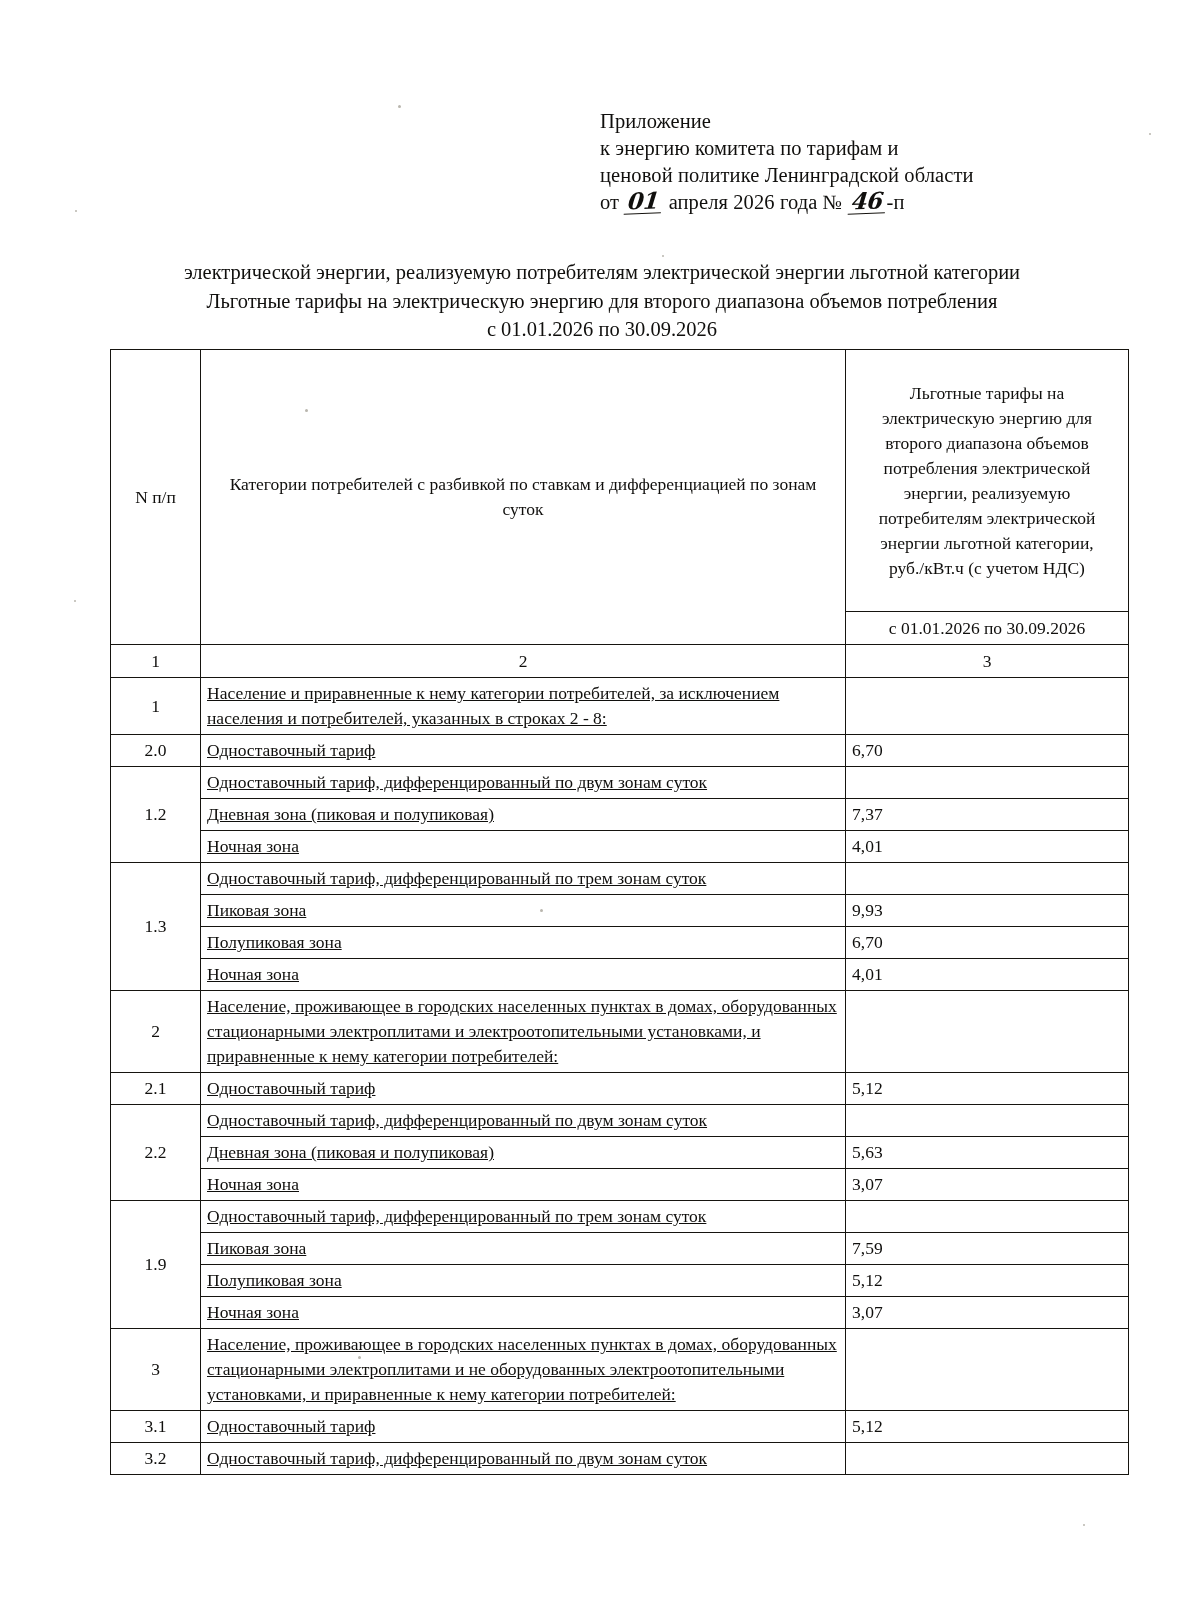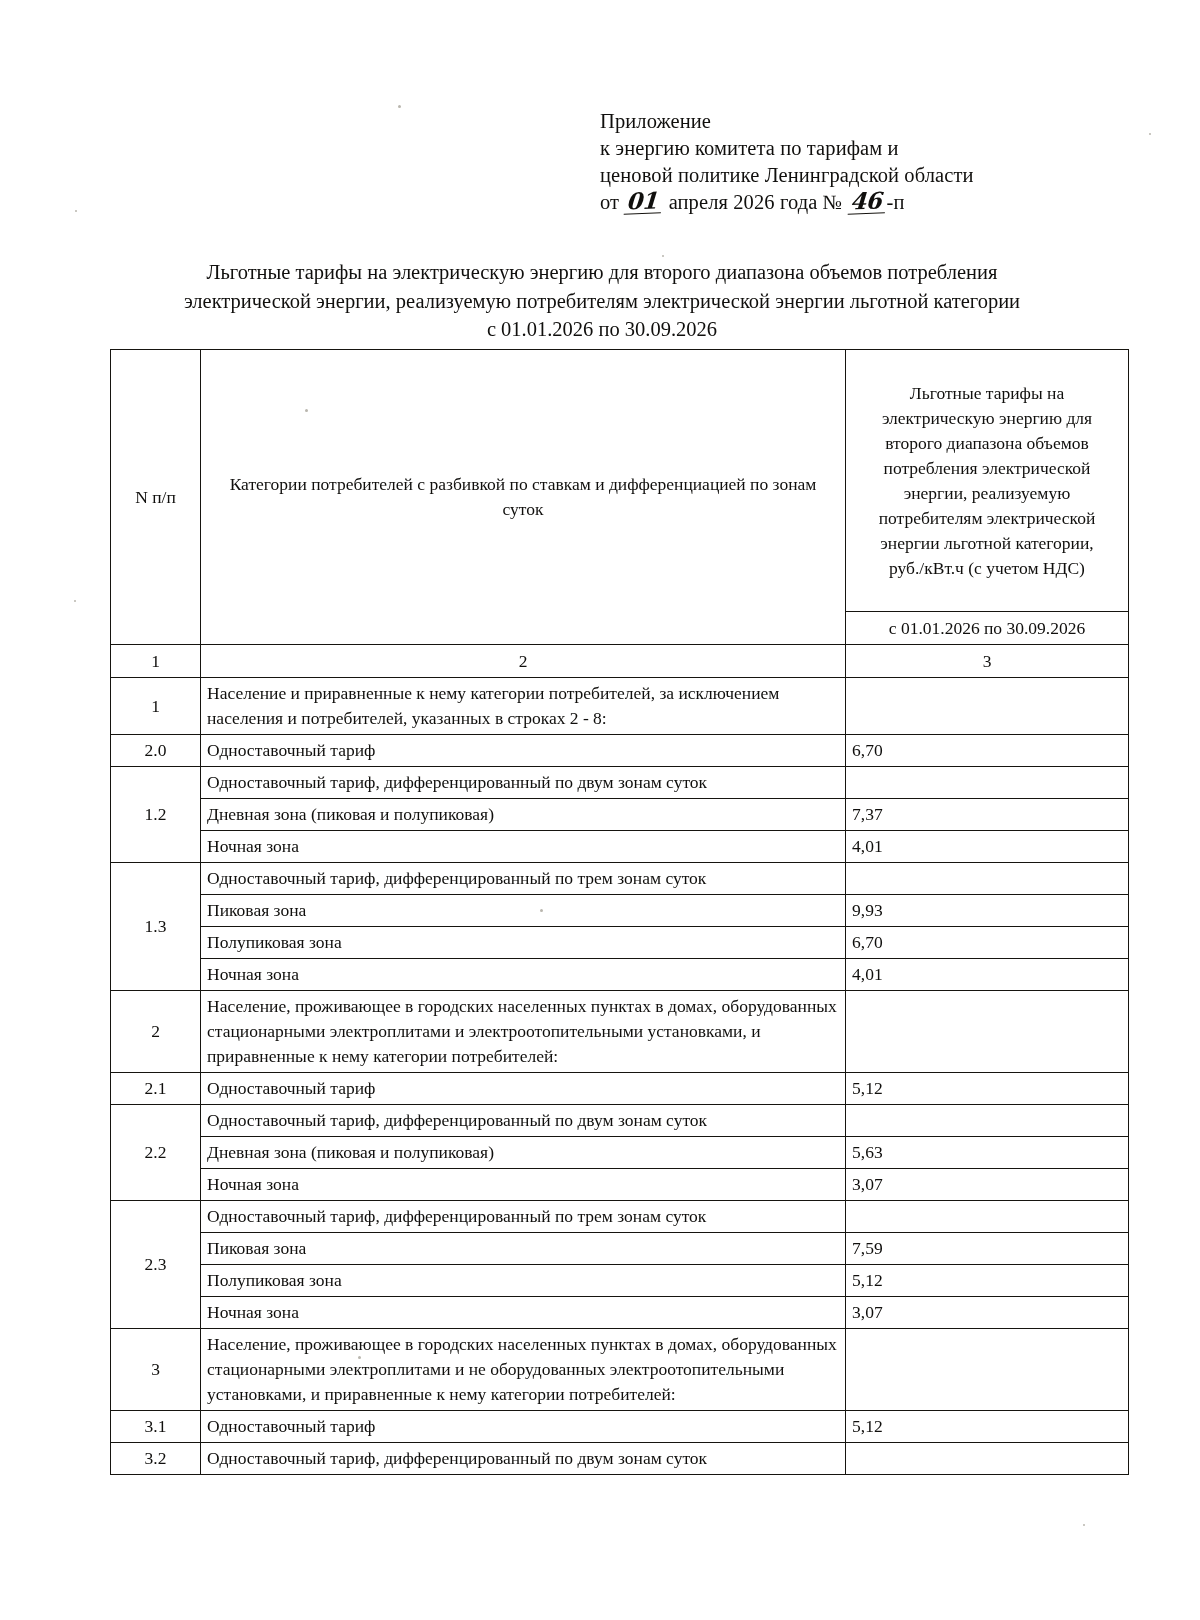--- a/index.html
+++ b/index.html
@@ -115,20 +115,21 @@
   
   .num-cell {
     text-align: center;
     font-size: 18px;
   }
   .desc-cell {
     text-align: left;
     padding-left: 10px;
     font-size: 17.6px;
     line-height: 26px;
+    text-decoration: underline;
   }
   .val-cell {
     text-align: left;
     font-size: 19px;
     vertical-align: bottom;
     padding-bottom: 1px;
   }
 
   
   .speck {
@@ -147,22 +148,22 @@
   <div class="line">ценовой политике Ленинградской области</div>
   <div class="line">
     <span>от</span>
     <span class="hand">01</span>
     <span>апреля 2026 года №</span>
     <span class="hand">46</span><span>-п</span>
   </div>
 </div>
 
 <div class="doc-title">
+  <span class="tline">электрической энергии, реализуемую потребителям электрической энергии льготной категории</span>
   <span class="tline">Льготные тарифы на электрическую энергию для второго диапазона объемов потребления</span>
-  <span class="tline">электрической энергии, реализуемую потребителям электрической энергии льготной категории</span>
   <span class="tline">с 01.01.2026 по 30.09.2026</span>
 </div>
 
 <table class="tariff">
   <colgroup>
     <col class="c-num">
     <col class="c-desc">
     <col class="c-val">
   </colgroup>
   <tbody>
@@ -255,21 +256,21 @@
     <tr>
       <td class="desc-cell">Дневная зона (пиковая и полупиковая)</td>
       <td class="val-cell">5,63</td>
     </tr>
     <tr>
       <td class="desc-cell">Ночная зона</td>
       <td class="val-cell">3,07</td>
     </tr>
 
     <tr>
-      <td class="num-cell" rowspan="4">2.3</td>
+      <td class="num-cell" rowspan="4">1.9</td>
       <td class="desc-cell">Одноставочный тариф, дифференцированный по трем зонам суток</td>
       <td class="val-cell"></td>
     </tr>
     <tr>
       <td class="desc-cell">Пиковая зона</td>
       <td class="val-cell">7,59</td>
     </tr>
     <tr>
       <td class="desc-cell">Полупиковая зона</td>
       <td class="val-cell">5,12</td>

